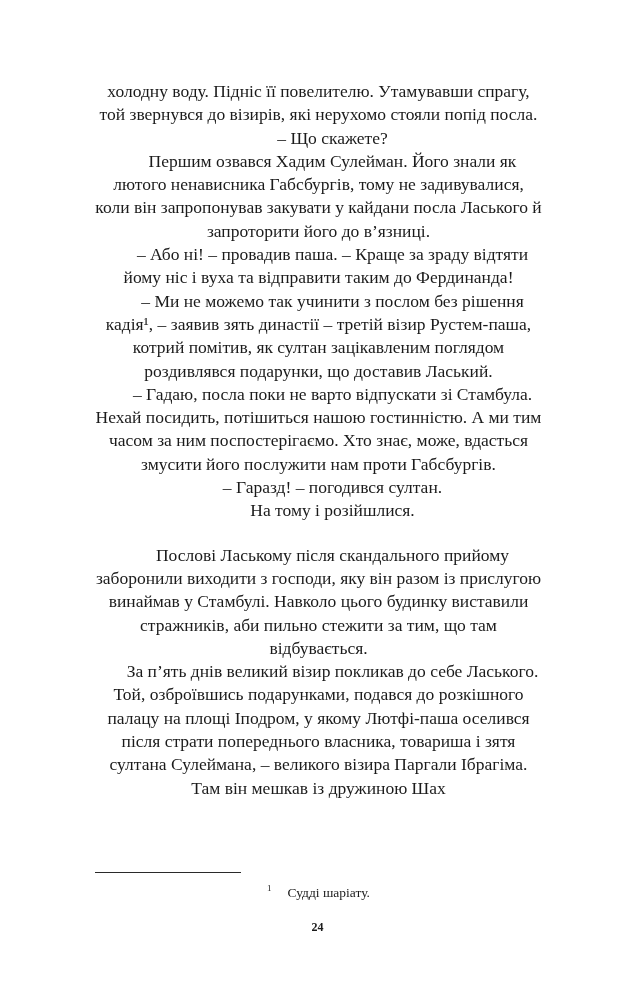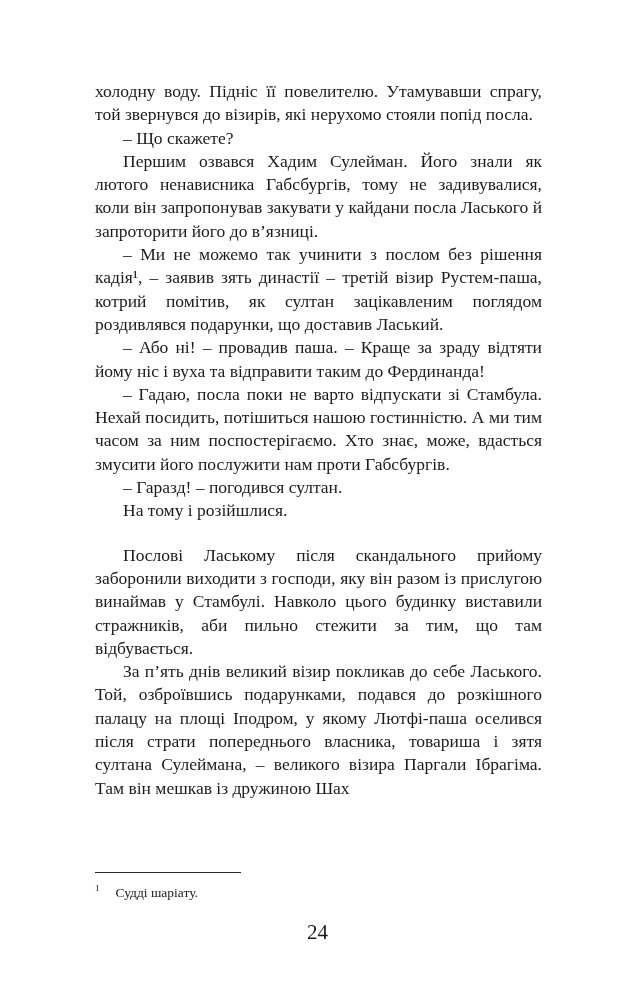--- a/index.html
+++ b/index.html
@@ -1,15 +1,15 @@
 <!DOCTYPE html>
 <html lang="uk"><head>
 <meta charset="utf-8">
 <style>
-  * { margin: 0; padding: 0; box-sizing: border-box; }
+  * { margin: 0; padding: 0; box-sizing: border-box; text-align: center; }
   html, body {
     width: 635px;
     height: 1000px;
     background: #ffffff;
   }
   body {
     position: relative;
     font-family: "Liberation Serif", "DejaVu Serif", serif;
     color: #1b1b1b;
     overflow: hidden;
@@ -52,33 +52,33 @@
     font-size: 9px;
     vertical-align: super;
     margin-right: 16px;
   }
   .page-number {
     position: absolute;
     left: 0;
     top: 920px;
     width: 635px;
     text-align: center;
-    font-size: 21px;
-    font-weight: normal;
+    font-size: 12px;
+    font-weight: bold;
   }
 </style>
 </head>
 <body>
 
 <div class="text-block">
   <p class="no-indent">холодну воду. Підніс її повелителю. Утамувавши спрагу, той звернувся до візирів, які нерухомо стояли попід посла.</p>
   <p>– Що скажете?</p>
   <p>Першим озвався Хадим Сулейман. Його знали як лютого ненависника Габсбургів, тому не задивувалися, коли він запропонував закувати у кайдани посла Ласького й запроторити його до в’язниці.</p>
+  <p>– Або ні! – провадив паша. – Краще за зраду відтяти йому ніс і вуха та відправити таким до Фердинанда!</p>
   <p>– Ми не можемо так учинити з послом без рішення кадія¹, – заявив зять династії – третій візир Рустем-паша, котрий помітив, як султан зацікавленим поглядом роздивлявся подарунки, що доставив Ласький.</p>
-  <p>– Або ні! – провадив паша. – Краще за зраду відтяти йому ніс і вуха та відправити таким до Фердинанда!</p>
   <p>– Гадаю, посла поки не варто відпускати зі Стамбула. Нехай посидить, потішиться нашою гостинністю. А ми тим часом за ним поспостерігаємо. Хто знає, може, вдасться змусити його послужити нам проти Габсбургів.</p>
   <p>– Гаразд! – погодився султан.</p>
   <p>На тому і розійшлися.</p>
   <p class="section-start">Послові Лаському після скандального прийому заборонили виходити з господи, яку він разом із прислугою винаймав у Стамбулі. Навколо цього будинку виставили стражників, аби пильно стежити за тим, що там відбувається.</p>
   <p>За п’ять днів великий візир покликав до себе Ласького. Той, озброївшись подарунками, подався до розкішного палацу на площі Іподром, у якому Лютфі-паша оселився після страти попереднього власника, товариша і зятя султана Сулеймана, – великого візира Паргали Ібрагіма. Там він мешкав із дружиною Шах</p>
 </div>
 
 <div class="footnote-block">
   <div class="footnote-rule"></div>
   <p class="footnote"><sup>1</sup><span>Судді шаріату.</span></p>

